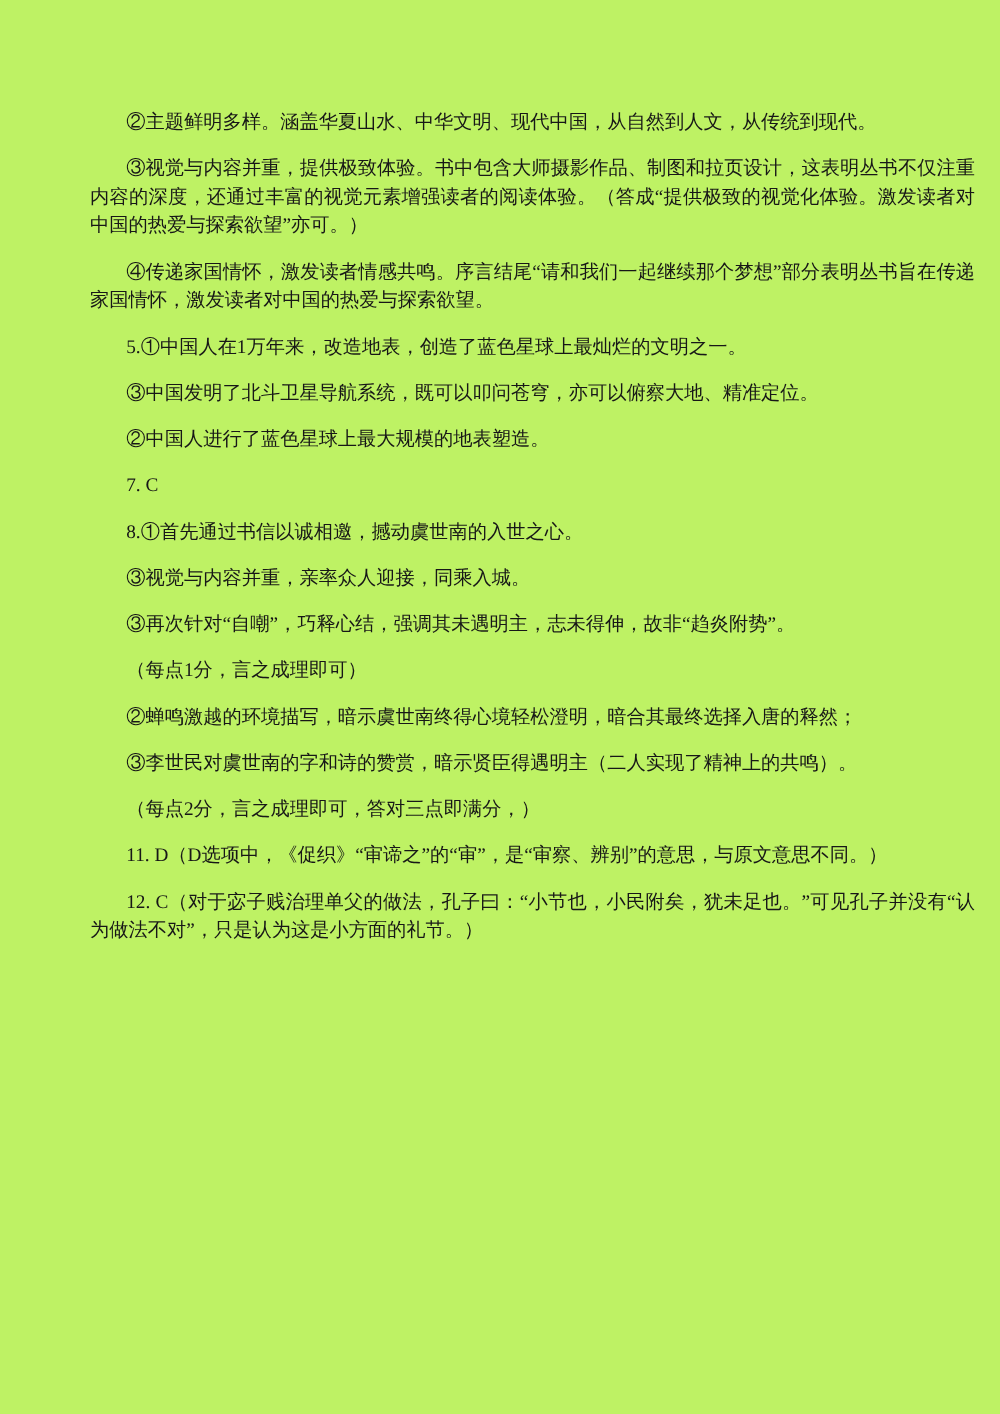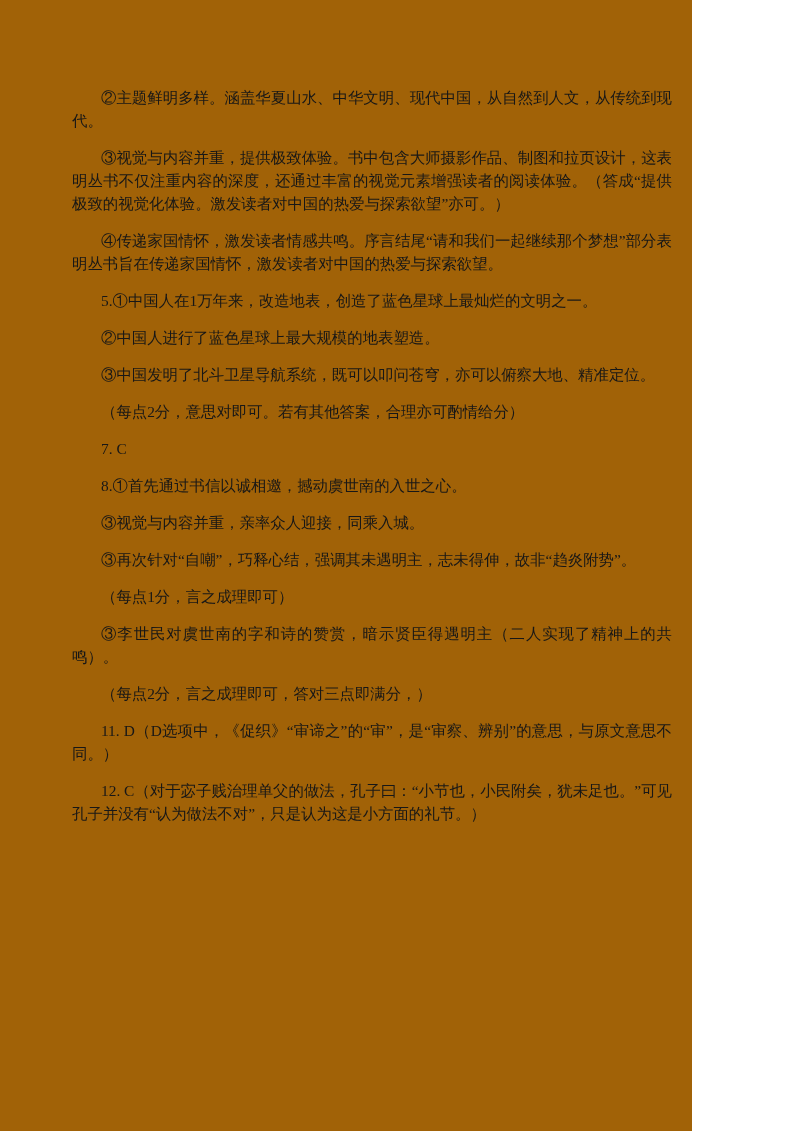--- a/index.html
+++ b/index.html
@@ -7,23 +7,23 @@
     padding: 0;
     background: #ffffff;
   }
   body {
     width: 800px;
     height: 1131px;
     overflow: hidden;
   }
   .page {
     box-sizing: border-box;
-    width: 692px;
+    width: 800px;
     height: 1131px;
-    background: #a16207;
+    background: #bef264;
     padding: 86px 20px 30px 72px;
   }
   .doc-body {
     width: 100%;
   }
   .para {
     margin: 0 0 14px 0;
     font-family: "Liberation Serif", "DejaVu Serif", serif;
     font-size: 15.4px;
     line-height: 23px;
@@ -36,26 +36,26 @@
 </style>
 </head>
 <body>
 
 <div class="page">
   <div class="doc-body" id="doc-body">
       <p class="para">②主题鲜明多样。涵盖华夏山水、中华文明、现代中国，从自然到人文，从传统到现代。</p>
       <p class="para">③视觉与内容并重，提供极致体验。书中包含大师摄影作品、制图和拉页设计，这表明丛书不仅注重内容的深度，还通过丰富的视觉元素增强读者的阅读体验。（答成“提供极致的视觉化体验。激发读者对中国的热爱与探索欲望”亦可。）</p>
       <p class="para">④传递家国情怀，激发读者情感共鸣。序言结尾“请和我们一起继续那个梦想”部分表明丛书旨在传递家国情怀，激发读者对中国的热爱与探索欲望。</p>
       <p class="para">5.①中国人在1万年来，改造地表，创造了蓝色星球上最灿烂的文明之一。</p>
+      <p class="para">③中国发明了北斗卫星导航系统，既可以叩问苍穹，亦可以俯察大地、精准定位。</p>
       <p class="para">②中国人进行了蓝色星球上最大规模的地表塑造。</p>
-      <p class="para">③中国发明了北斗卫星导航系统，既可以叩问苍穹，亦可以俯察大地、精准定位。</p>
-      <p class="para">（每点2分，意思对即可。若有其他答案，合理亦可酌情给分）</p>
       <p class="para">7. C</p>
       <p class="para">8.①首先通过书信以诚相邀，撼动虞世南的入世之心。</p>
       <p class="para">③视觉与内容并重，亲率众人迎接，同乘入城。</p>
       <p class="para">③再次针对“自嘲”，巧释心结，强调其未遇明主，志未得伸，故非“趋炎附势”。</p>
       <p class="para">（每点1分，言之成理即可）</p>
+      <p class="para">②蝉鸣激越的环境描写，暗示虞世南终得心境轻松澄明，暗合其最终选择入唐的释然；</p>
       <p class="para">③李世民对虞世南的字和诗的赞赏，暗示贤臣得遇明主（二人实现了精神上的共鸣）。</p>
       <p class="para">（每点2分，言之成理即可，答对三点即满分，）</p>
       <p class="para">11. D（D选项中，《促织》“审谛之”的“审”，是“审察、辨别”的意思，与原文意思不同。）</p>
       <p class="para">12. C（对于宓子贱治理单父的做法，孔子曰：“小节也，小民附矣，犹未足也。”可见孔子并没有“认为做法不对”，只是认为这是小方面的礼节。）</p>
     </div>
 </div>
 
 </body></html>

